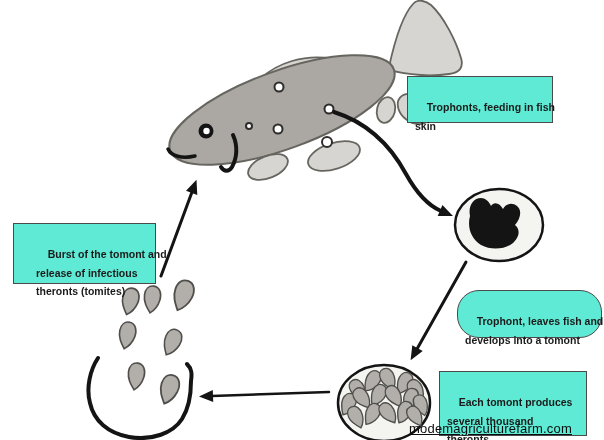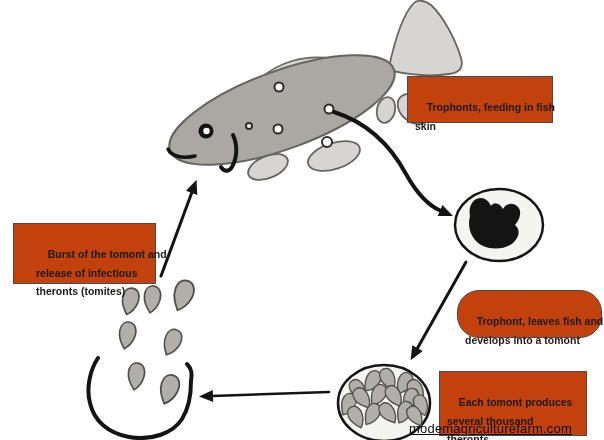--- a/index.html
+++ b/index.html
@@ -13,21 +13,21 @@
   .f-body{fill:var(--fish-body);stroke:var(--fish-outline);stroke-width:2;}
   .f-fin{fill:var(--fish-fin);stroke:var(--fish-outline);stroke-width:1.8;}
   .ink-stroke{stroke:var(--ink);fill:none;stroke-linecap:round;stroke-linejoin:round;}
   .ink-fill{fill:var(--ink);}
   .spot{fill:#ffffff;stroke:#2e2d2b;stroke-width:2;}
   .cell{fill:var(--circle-fill);stroke:var(--ink);stroke-width:2.5;}
   .theront{fill:var(--theront-fill);stroke:var(--theront-outline);stroke-width:1.6;}
   
   .box{
     position:absolute;box-sizing:border-box;z-index:2;
-    background:#c2410c;border:1.5px solid var(--box-border);
+    background:#5eead4;border:1.5px solid var(--box-border);
     padding:3px 7px 2px 7px;
     font-size:10.5px;font-weight:600;line-height:1.75;
     color:var(--text);white-space:pre;
   }
   .watermark{
     position:absolute;z-index:3;left:409px;top:421px;
     font-size:13px;font-weight:400;color:#0d0d0d;
     text-decoration:underline;white-space:nowrap;letter-spacing:0.2px;
   }
 </style>

